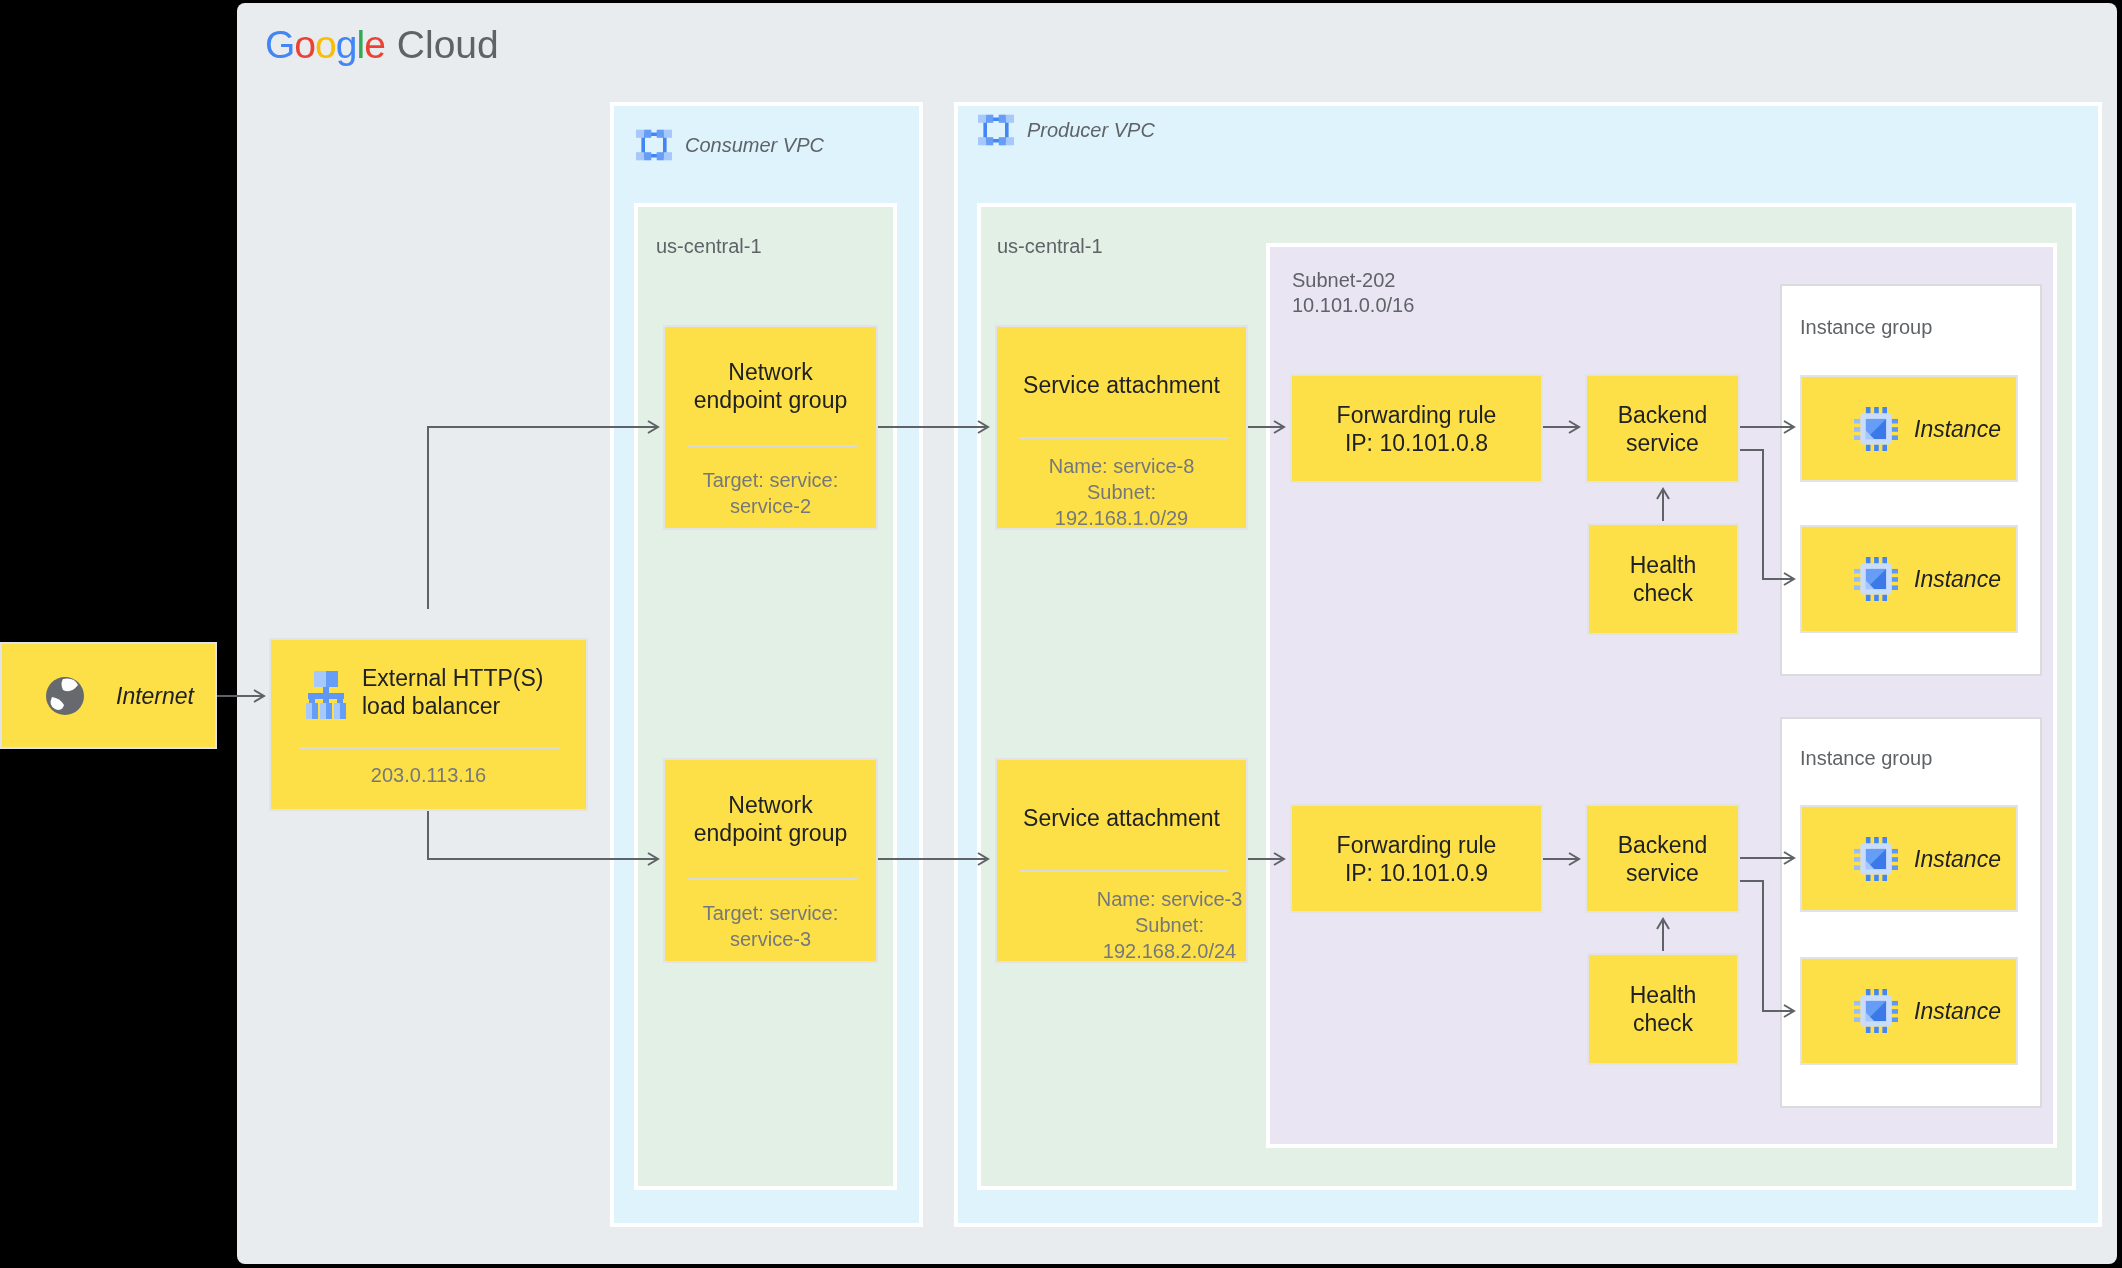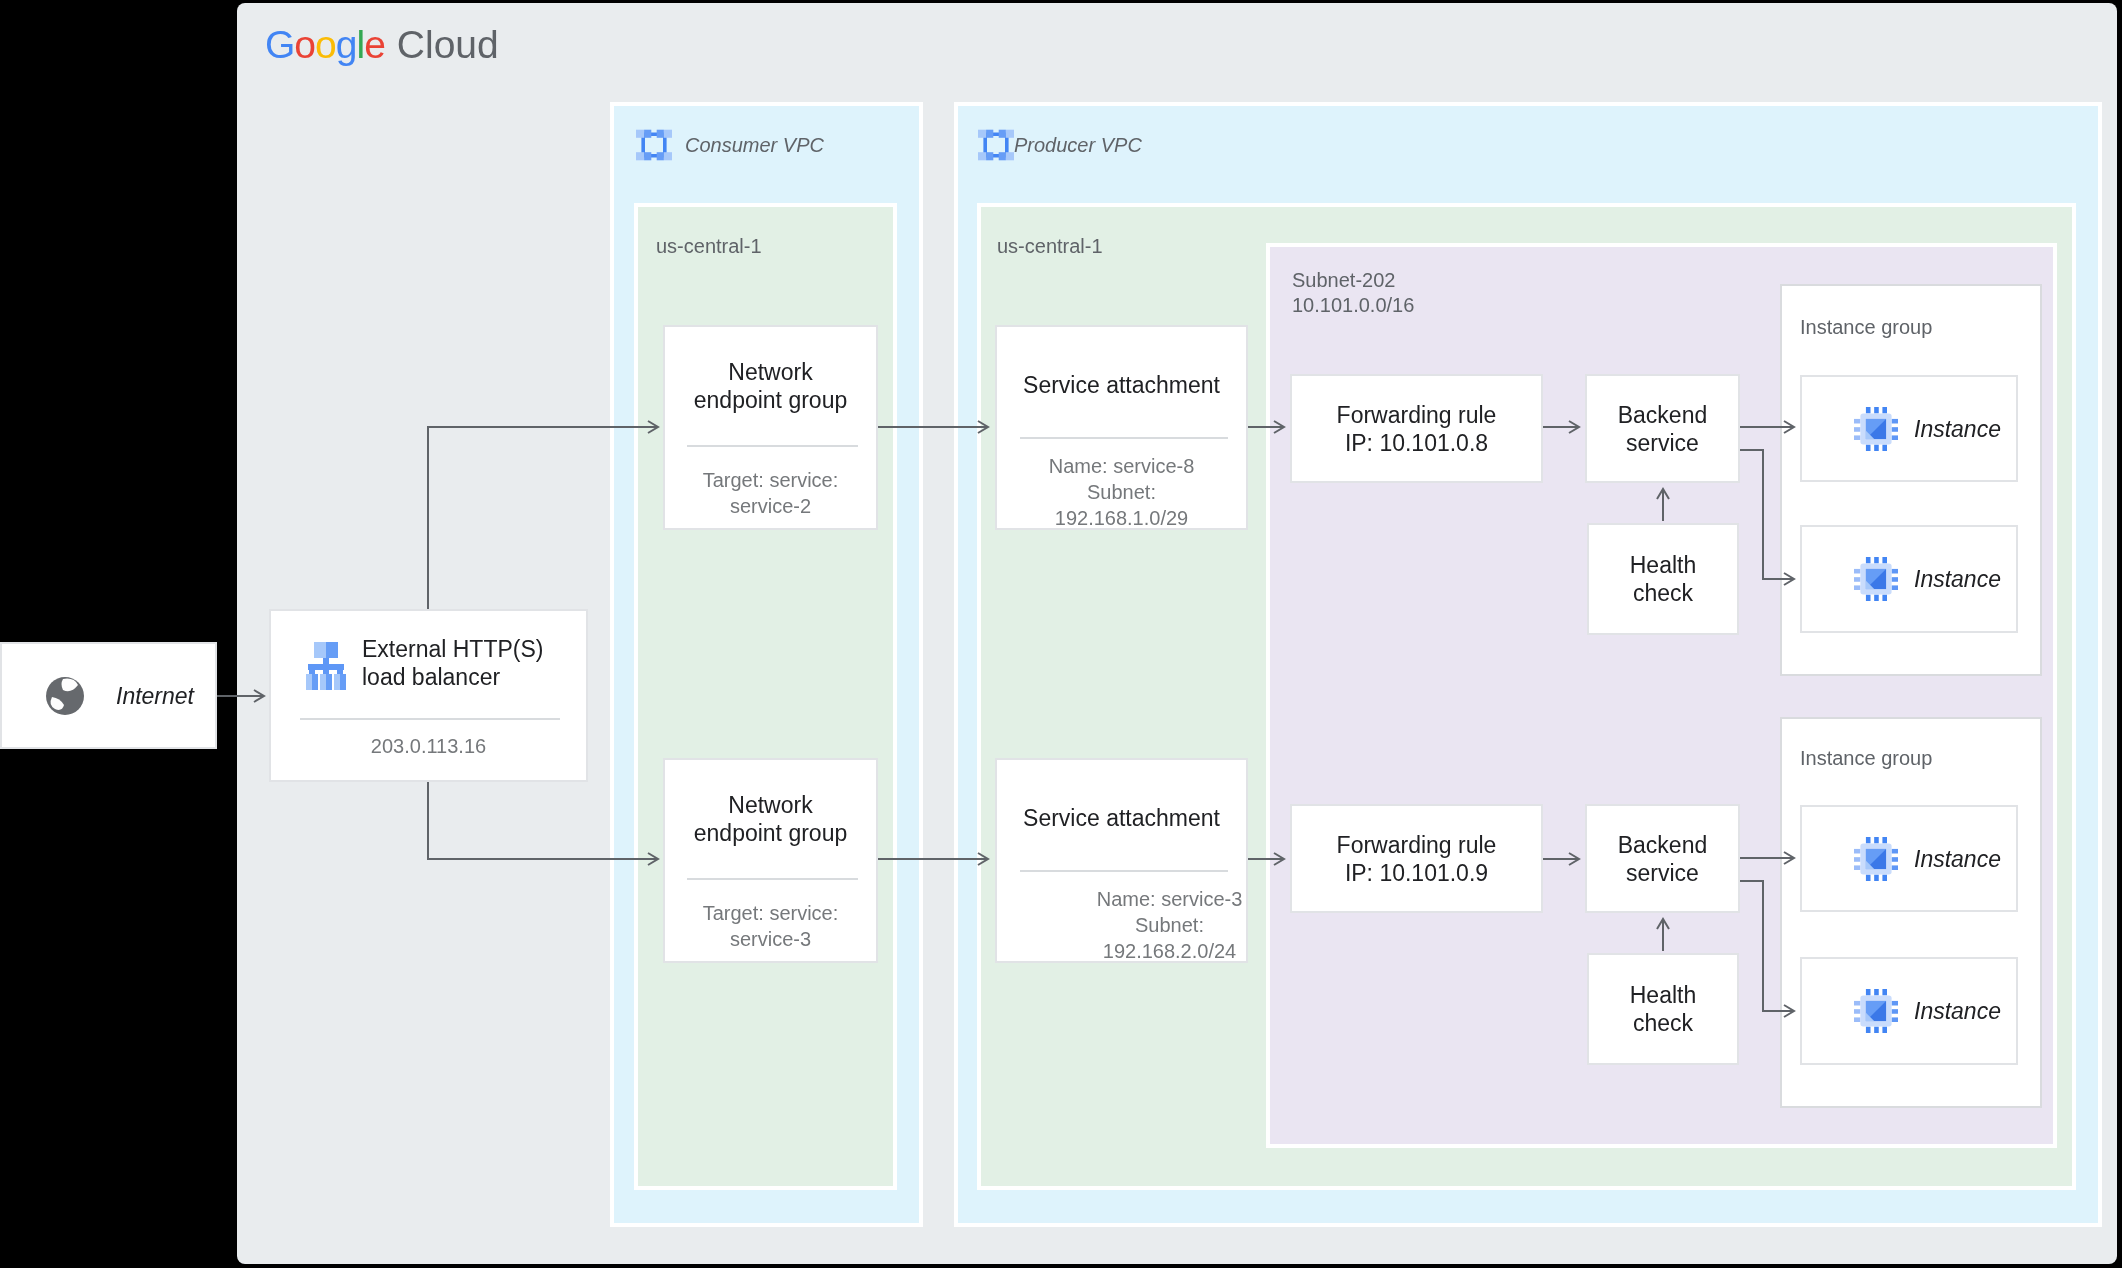--- a/index.html
+++ b/index.html
@@ -3,21 +3,21 @@
 <meta charset="utf-8">
 <style>
   html,body{margin:0;padding:0;background:#000;}
   #stage{position:relative;width:2122px;height:1268px;background:#000;
          font-family:"Liberation Sans",sans-serif;overflow:hidden;}
   .a{position:absolute;}
   .canvas{background:#e9ecee;border-radius:8px;}
   .vpc{background:#def3fc;border:4px solid #fff;box-sizing:border-box;}
   .region{background:#e2f0e5;border:4px solid #fff;box-sizing:border-box;}
   .subnet{background:#eae5f2;border:4px solid #fff;box-sizing:border-box;}
-  .node{background:#ffffff;border:2px solid #e1e3e6;box-sizing:border-box;}
+  .node{background:#fde047;border:2px solid #e1e3e6;box-sizing:border-box;}
   .group{background:#fff;border:2px solid #d9dbde;box-sizing:border-box;}
   .title{color:#202124;font-size:23px;line-height:28px;text-align:center;}
   .sub{color:#75787b;font-size:20px;line-height:26px;text-align:center;}
   .glabel{color:#5f6368;font-size:20px;line-height:25px;}
   .divider{height:2px;background:#d8dbde;}
   .hflex{display:flex;align-items:center;font-style:italic;}
   .vcenter{display:flex;flex-direction:column;justify-content:center;}
   .logo{font-size:39px;letter-spacing:-1px;line-height:46px;white-space:nowrap;}
   .lb{color:#4285F4}.lr{color:#EA4335}.ly{color:#FBBC05}.lg{color:#34A853}
   .lcloud{color:#5f6368;margin-left:12px;letter-spacing:0;}
@@ -51,21 +51,21 @@
         <rect x="23" y="3" width="8" height="9" fill="#669df6"></rect>
           <rect x="31" y="3" width="9" height="9" fill="#a6c8fa"></rect>
         <rect x="0" y="28" width="9" height="9" fill="#a6c8fa"></rect>
           <rect x="9" y="28" width="8" height="9" fill="#669df6"></rect>
         <rect x="23" y="28" width="8" height="9" fill="#669df6"></rect>
           <rect x="31" y="28" width="9" height="9" fill="#a6c8fa"></rect>
       </svg>
     </span>
     <span class="glabel">Consumer VPC</span>
   </div>
-  <div class="a hflex" style="left:978px;top:127px;height:36px;">
+  <div class="a hflex" style="left:978px;top:112px;height:36px;gap:13px;">
     <span>
       <svg width="36" height="36" viewBox="0 0 40 40">
         <path d="M8,8 H32 V32 H8 Z" fill="none" stroke="#4285f4" stroke-width="4"></path>
         <rect x="0" y="3" width="9" height="9" fill="#a6c8fa"></rect>
           <rect x="9" y="3" width="8" height="9" fill="#669df6"></rect>
         <rect x="23" y="3" width="8" height="9" fill="#669df6"></rect>
           <rect x="31" y="3" width="9" height="9" fill="#a6c8fa"></rect>
         <rect x="0" y="28" width="9" height="9" fill="#a6c8fa"></rect>
           <rect x="9" y="28" width="8" height="9" fill="#669df6"></rect>
         <rect x="23" y="28" width="8" height="9" fill="#669df6"></rect>
@@ -117,21 +117,21 @@
     <span>
       <svg width="44" height="44" viewBox="0 0 44 44">
         <circle cx="22" cy="22" r="19" fill="#66696d"></circle>
         <path d="M20,5 q11,-2 15,6 q-7,9 -15,5 q-3,-6 0,-11 z" fill="#fdfdfd"></path>
         <path d="M9,23 q8,1 12,8 q-2,7 -9,4 q-7,-4 -3,-12 z" fill="#fdfdfd"></path>
       </svg>
     </span>
     <span class="title">Internet</span>
   </div>
 
-  <div class="a node" style="left:269px;top:609px;width:319px;height:173px;">
+  <div class="a node" style="left:269px;top:638px;width:319px;height:173px;">
     <span class="a" style="left:31px;top:29px;">
       <svg width="48" height="50" viewBox="0 0 48 50">
         <rect x="12" y="2" width="12" height="16" fill="#a6c8fa"></rect>
           <rect x="24" y="2" width="12" height="16" fill="#669df6"></rect>
         <rect x="21" y="18" width="6" height="8" fill="#5e97f6"></rect>
         <rect x="6" y="24" width="36" height="6" fill="#5e97f6"></rect>
         <rect x="7" y="30" width="6" height="6" fill="#5e97f6"></rect>
           <rect x="21" y="30" width="6" height="6" fill="#5e97f6"></rect>
           <rect x="35" y="30" width="6" height="6" fill="#5e97f6"></rect>
         <rect x="4" y="34" width="6" height="16" fill="#a6c8fa"></rect>

